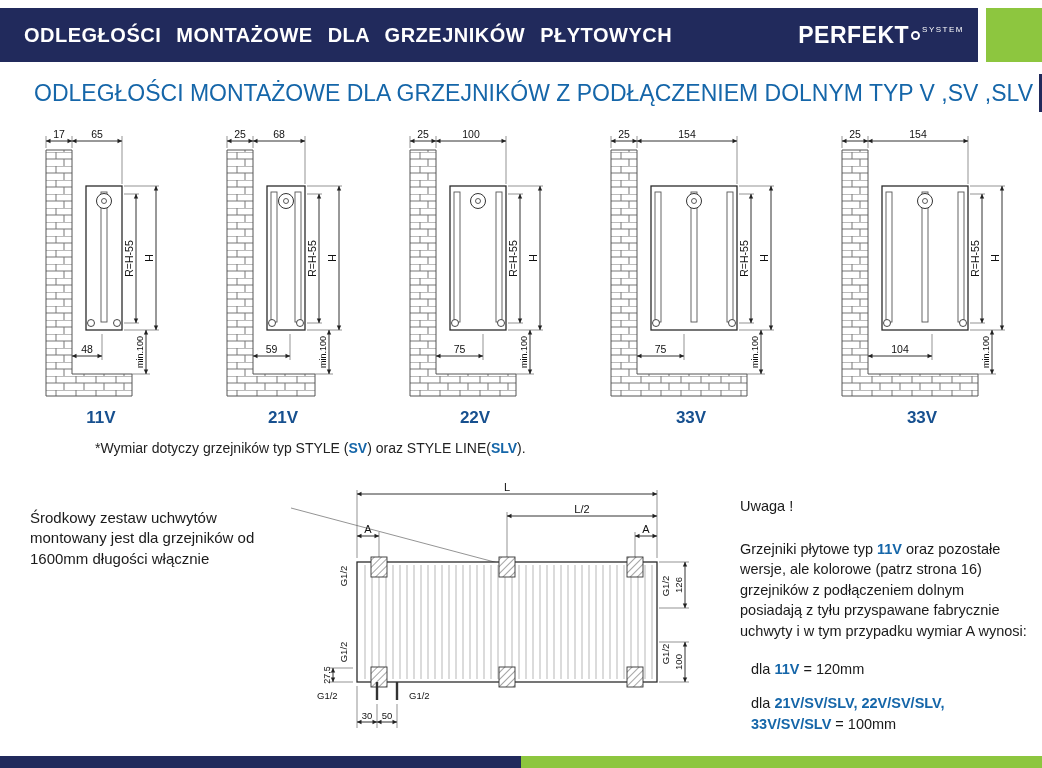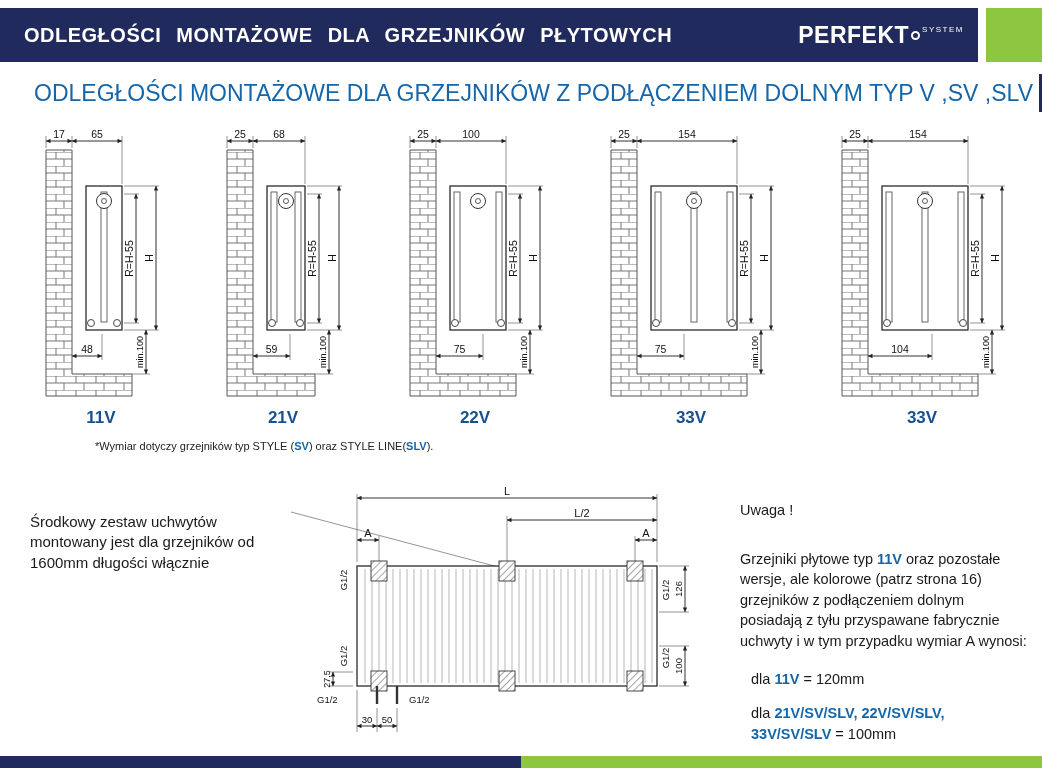--- a/index.html
+++ b/index.html
@@ -22,29 +22,29 @@
   .subheader-navy{width:52px;height:38px;background:#212a5c;flex:0 0 auto}
   
   .diagrams{display:flex;justify-content:space-between;align-items:flex-end;padding:2px 24px 0 30px;height:316px}
   .diag-cell{display:block}
   svg text{font-family:"Liberation Sans",sans-serif}
   .dim{stroke:#333;stroke-width:1}
   .ext{stroke:#666;stroke-width:.7}
   .dt2{fill:#111}
   .dlbl{font-size:17px;font-weight:bold;fill:#17508f}
   
-  .footnote{margin:6px 0 12px 95px;font-size:11px;color:#222}
+  .footnote{margin:6px 0 4px 95px;font-size:14px;color:#222}
   .blue{color:#1566a9;font-weight:bold}
   
   .bottom{display:grid;grid-template-columns:256px 446px 1fr;padding:10px 10px 0 30px}
   .left-note{font-size:15px;margin-top:38px;line-height:1.35;max-width:240px}
   .rear-wrap{display:flex;flex-direction:column;align-items:center}
   .caption{font-size:13.5px;text-align:center;margin-top:0}
   .right-note{font-size:14.5px;line-height:1.42;padding:26px 4px 0 8px}
-  .rn-title{margin:0 0 28px 0}
+  .rn-title{margin:0 0 22px 0}
   .rn-p{margin:11px 0 18px 0}
   .rn-line{margin:0 0 13px 11px}
   
   .bottombar{position:absolute;left:0;right:0;bottom:0;height:12px;display:flex}
   .bottombar-navy{width:50%;background:#212a5c}
   .bottombar-green{flex:1;background:#8dc63f}
   .defs-holder{position:absolute;width:0;height:0;overflow:hidden}
 </style>
 </head>
 <body>

